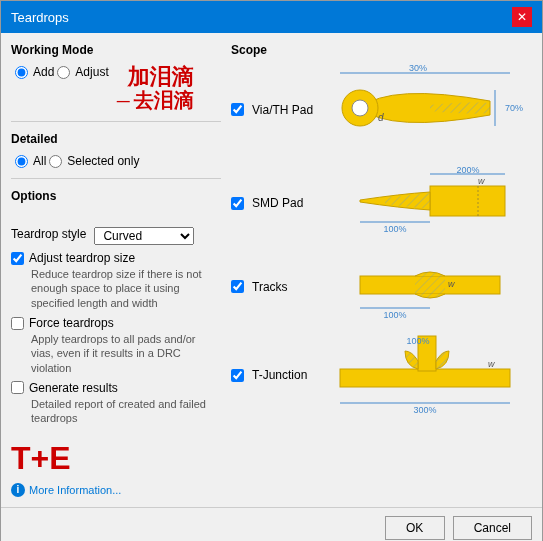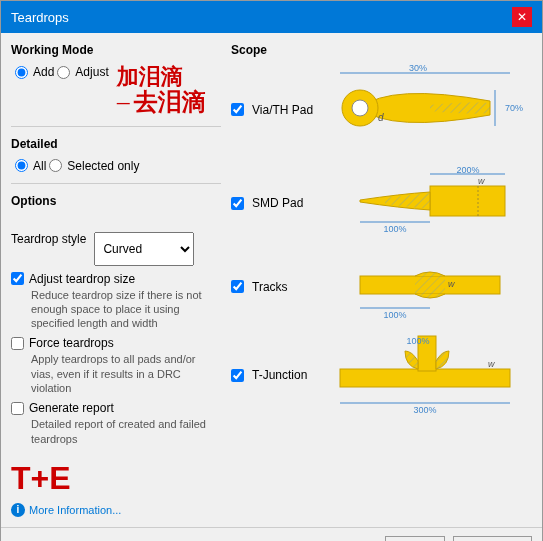--- a/index.html
+++ b/index.html
@@ -92,21 +92,21 @@
     }
 
     .style-row {
       display: flex;
       align-items: flex-start;
       gap: 8px;
       margin-top: 16px;
     }
 
     .style-row select {
-      padding: 8px 4px;
+      padding: 0 4px;
       font-size: 12px;
       width: 100px;
     }
 
     .option-block {
       display: flex;
       flex-direction: column;
       gap: 2px;
     }
 
@@ -116,20 +116,21 @@
       margin-left: 20px;
       line-height: 1.3;
     }
 
     .annotation-red {
       color: #cc0000;
       font-size: 22px;
       font-weight: bold;
       font-family: 'Microsoft YaHei', '微软雅黑', Arial, sans-serif;
       line-height: 1.1;
+      text-align: right;
     }
     .annotation-shortcut {
       color: #cc0000;
       font-size: 32px;
       font-weight: bold;
       margin-top: 8px;
     }
 
     .more-info {
       color: #0078d7;
@@ -217,21 +218,21 @@
           </label>
           <label class="radio-item">
             <input type="radio" name="workmode" style="">
             <span>Adjust</span>
           </label>
         </div>
         <div style="display:flex; flex-direction:column; margin-left:4px;">
           <span class="annotation-red">加泪滴</span>
           <span style="display:flex;align-items:center;gap:4px;">
             <span style="color:#cc0000;font-weight:bold;font-size:13px;">—</span>
-            <span class="annotation-red" style="font-size:24px;">去泪滴</span>
+            <span class="annotation-red" style="font-size:20px;">去泪滴</span>
           </span>
         </div>
       </div>
 
       <div class="separator"></div>
 
       <div class="section-label">Detailed</div>
       <div class="radio-group">
         <label class="radio-item">
           <input type="radio" name="objects" checked="" style="">
@@ -268,21 +269,21 @@
           <label class="checkbox-item">
             <input type="checkbox" style="">
             <span>Force teardrops</span>
           </label>
           <div class="option-description">Apply teardrops to all pads and/or vias, even if it results in a DRC violation</div>
         </div>
 
         <div class="option-block">
           <label class="checkbox-item">
             <input type="checkbox" style="">
-            <span>Generate report</span>
+            <span>Generate results</span>
           </label>
           <div class="option-description">Detailed report of created and failed teardrops</div>
         </div>
       </div>
 
       <div class="annotation-shortcut">T+E</div>
 
       <a class="more-info" href="#">
         <span style="width:14px;height:14px;border-radius:50%;background:#0078d7;color:white;display:inline-flex;align-items:center;justify-content:center;font-size:10px;font-weight:bold;">i</span>
         <span>More Information...</span>

